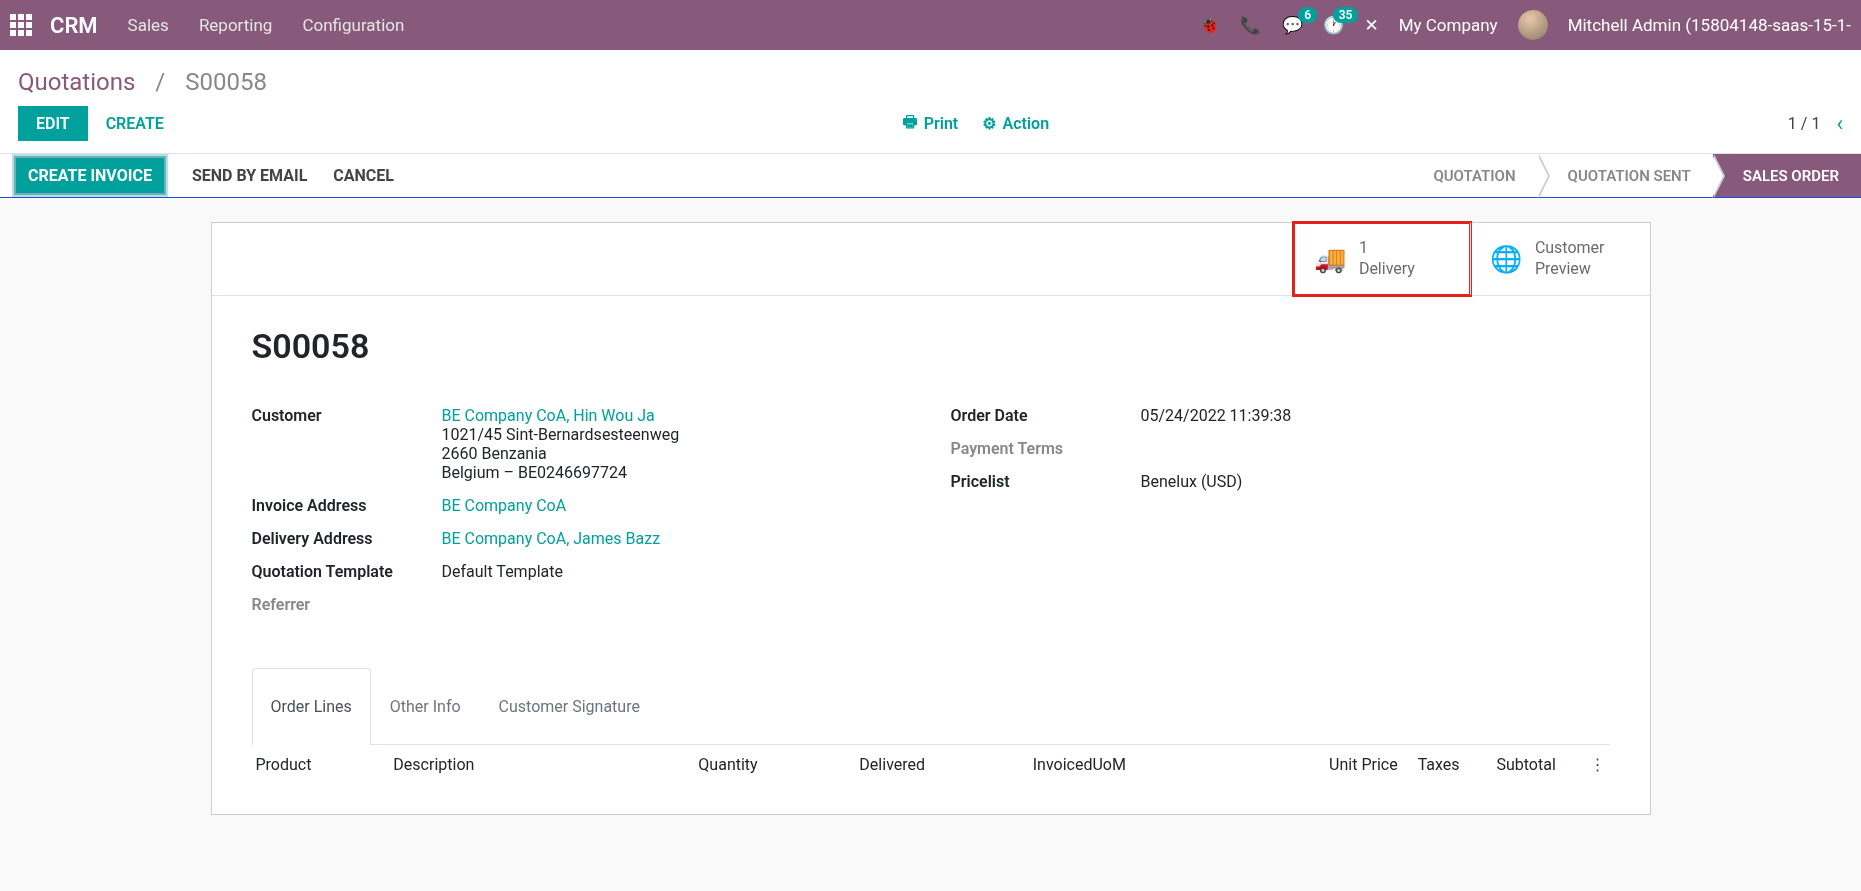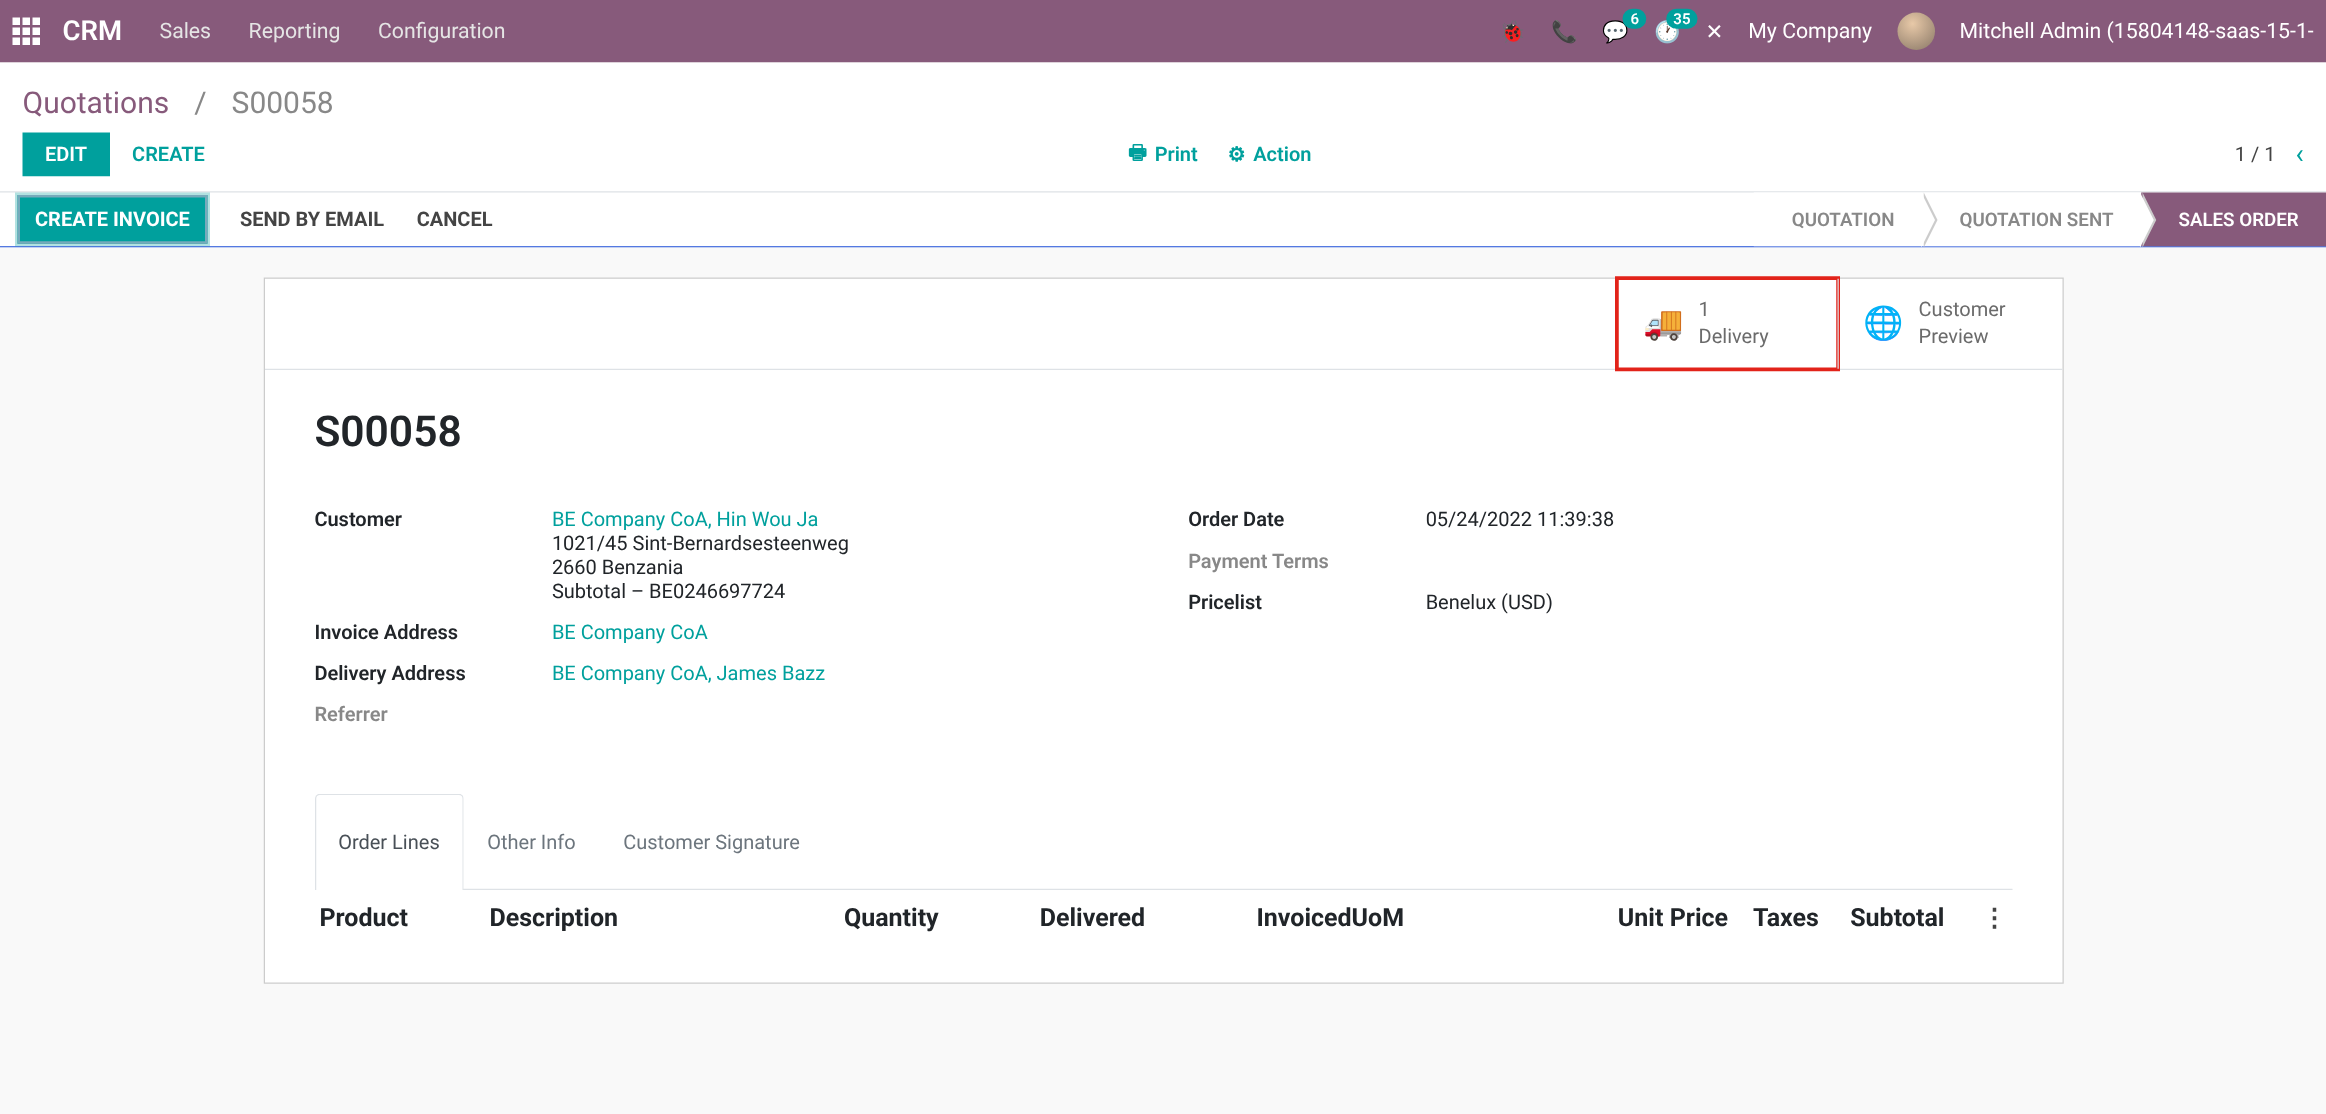--- a/index.html
+++ b/index.html
@@ -66,21 +66,21 @@
 .form-value { font-size: 16px; color: #212529; }
 .form-value a { color: #00a09d; text-decoration: none; }
 .addr-line { display: block; color: #212529; }
 
 
 .tabs { display: flex; border-bottom: 1px solid #dee2e6; margin-top: 40px; }
 .tab { padding: 28px 18px; border: 1px solid transparent; border-bottom: none; font-size: 16px; color: #6c757d; cursor: pointer; }
 .tab.active { border-color: #dee2e6; background: #fff; color: #495057; border-radius: 4px 4px 0 0; margin-bottom: -1px; }
 
 
-.line-header { display: flex; padding: 10px 4px; font-size: 20px; font-weight: 700; color: #212529; }
+.line-header { display: flex; padding: 10px 4px; font-size: 16px; font-weight: 400; color: #212529; }
 .col-product { width: 140px; }
 .col-desc { width: 200px; }
 .col-qty { width: 170px; text-align: right; }
 .col-deliv { width: 170px; text-align: right; }
 .col-inv { width: 170px; text-align: right; }
 .col-uom { width: 120px; }
 .col-price { width: 190px; text-align: right; }
 .col-taxes { width: 100px; padding-left: 20px; }
 .col-subtotal { flex: 1; text-align: right; padding-right: 30px; }
 .col-menu { width: 20px; text-align: right; cursor: pointer; color: #444; }
@@ -178,30 +178,34 @@
         <h1 class="order-title">S00058</h1>
 
         <div class="form-cols">
           <div class="form-col">
             <div class="form-row">
               <div class="form-label">Customer</div>
               <div class="form-value">
                 <a href="#">BE Company CoA, Hin Wou Ja</a>
                 <span class="addr-line">1021/45 Sint-Bernardsesteenweg</span>
                 <span class="addr-line">2660 Benzania</span>
-                <span class="addr-line">Subtotal – BE0246697724</span>
+                <span class="addr-line">Belgium – BE0246697724</span>
               </div>
             </div>
             <div class="form-row">
               <div class="form-label">Invoice Address</div>
               <div class="form-value"><a href="#">BE Company CoA</a></div>
             </div>
             <div class="form-row">
               <div class="form-label">Delivery Address</div>
               <div class="form-value"><a href="#">BE Company CoA, James Bazz</a></div>
+            </div>
+            <div class="form-row">
+              <div class="form-label">Quotation Template</div>
+              <div class="form-value">Default Template</div>
             </div>
             <div class="form-row">
               <div class="form-label muted">Referrer</div>
               <div class="form-value"></div>
             </div>
           </div>
 
           <div class="form-col">
             <div class="form-row">
               <div class="form-label">Order Date</div>

